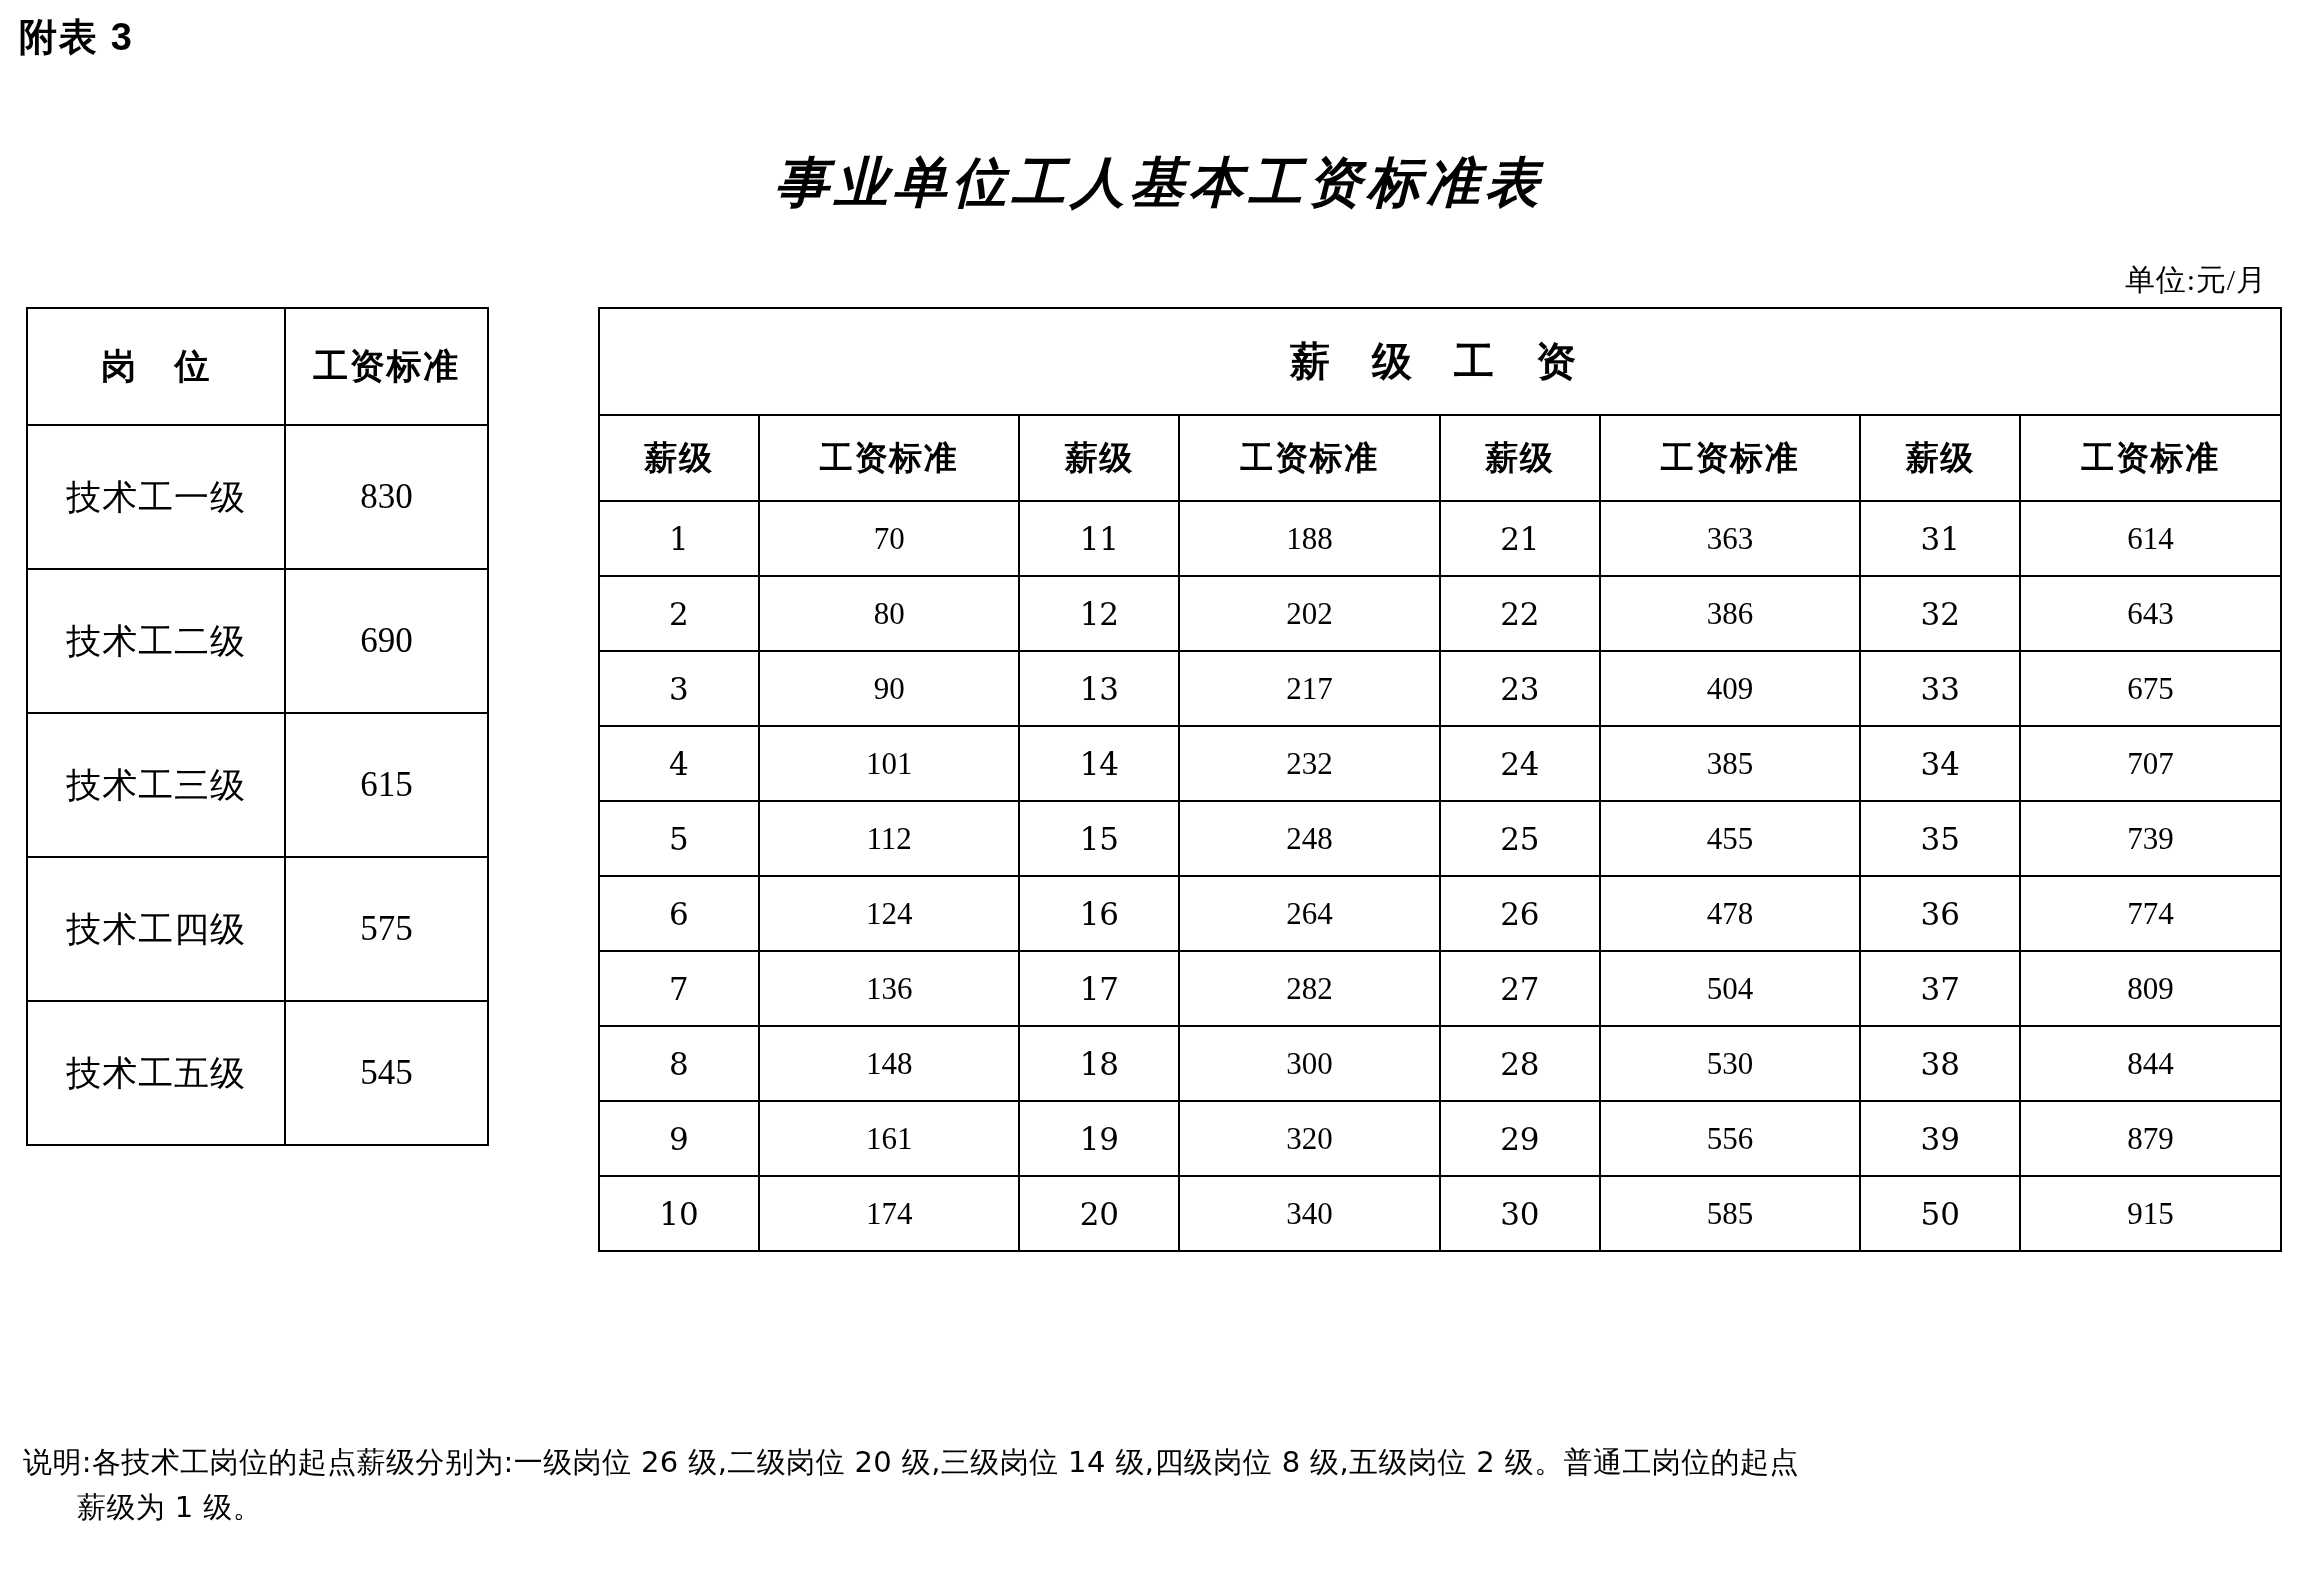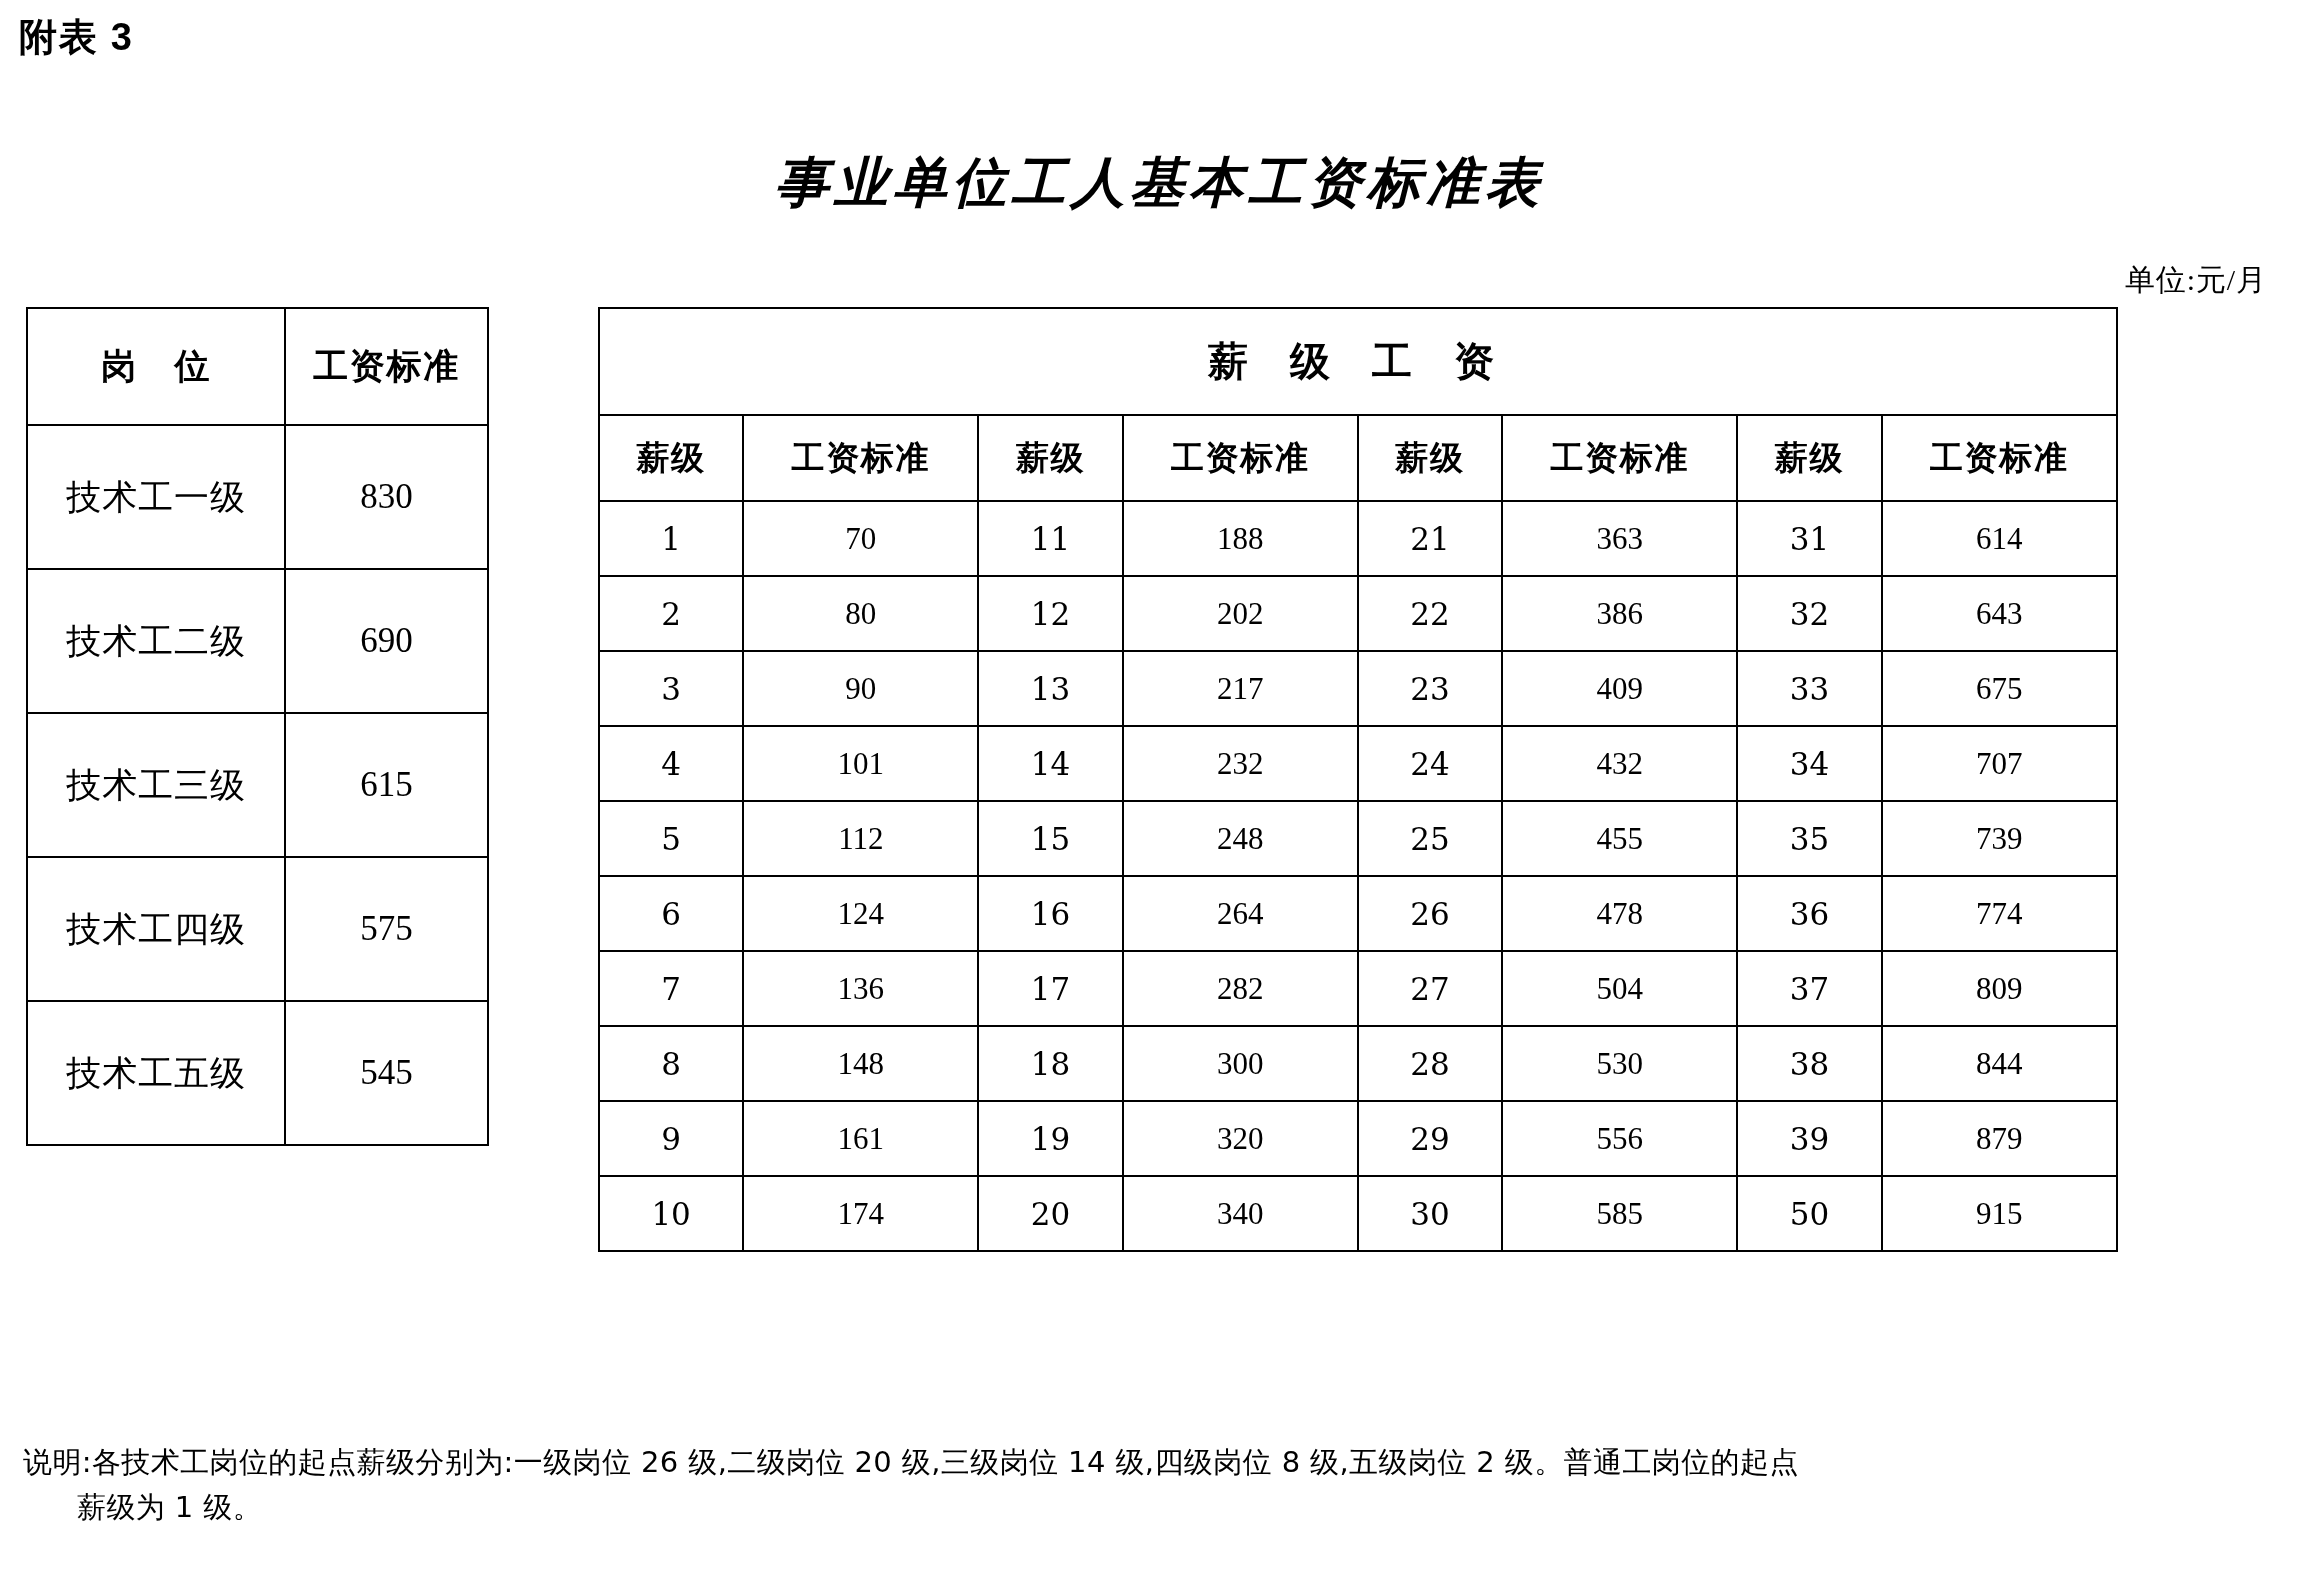--- a/index.html
+++ b/index.html
@@ -105,21 +105,21 @@
     font-family: "Liberation Serif", "DejaVu Serif", serif;
     font-size: 35px;
     margin-top: 44px;
   }
 
   
   .right-table-wrap {
     position: absolute;
     left: 598px;
     top: 307px;
-    width: 1520px;
+    width: 1684px;
   }
   .right-table-wrap td {
     height: 73px;
     font-size: 31px;
   }
   .right-head-main {
     font-family: "DejaVu Serif", "Liberation Serif", serif;
     font-weight: bold !important;
     font-size: 40px !important;
     letter-spacing: 14px;
@@ -259,21 +259,21 @@
           <td class="wage-cell">409</td>
           <td class="grade-cell">33</td>
           <td class="wage-cell">675</td>
         </tr>
         <tr>
           <td class="grade-cell">4</td>
           <td class="wage-cell">101</td>
           <td class="grade-cell">14</td>
           <td class="wage-cell">232</td>
           <td class="grade-cell">24</td>
-          <td class="wage-cell">432</td>
+          <td class="wage-cell">385</td>
           <td class="grade-cell">34</td>
           <td class="wage-cell">707</td>
         </tr>
         <tr>
           <td class="grade-cell">5</td>
           <td class="wage-cell">112</td>
           <td class="grade-cell">15</td>
           <td class="wage-cell">248</td>
           <td class="grade-cell">25</td>
           <td class="wage-cell">455</td>

